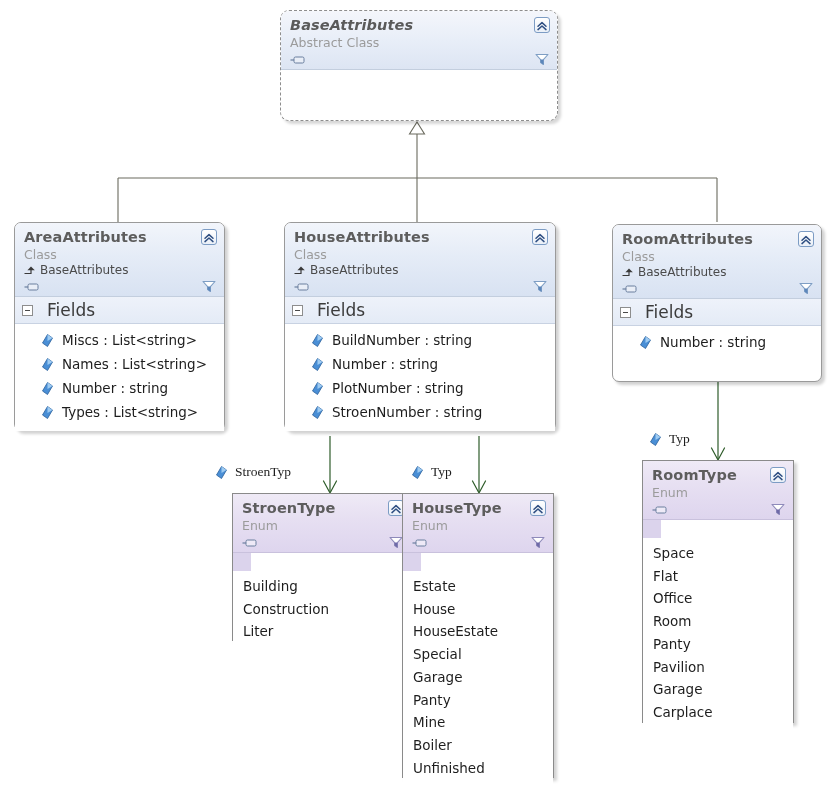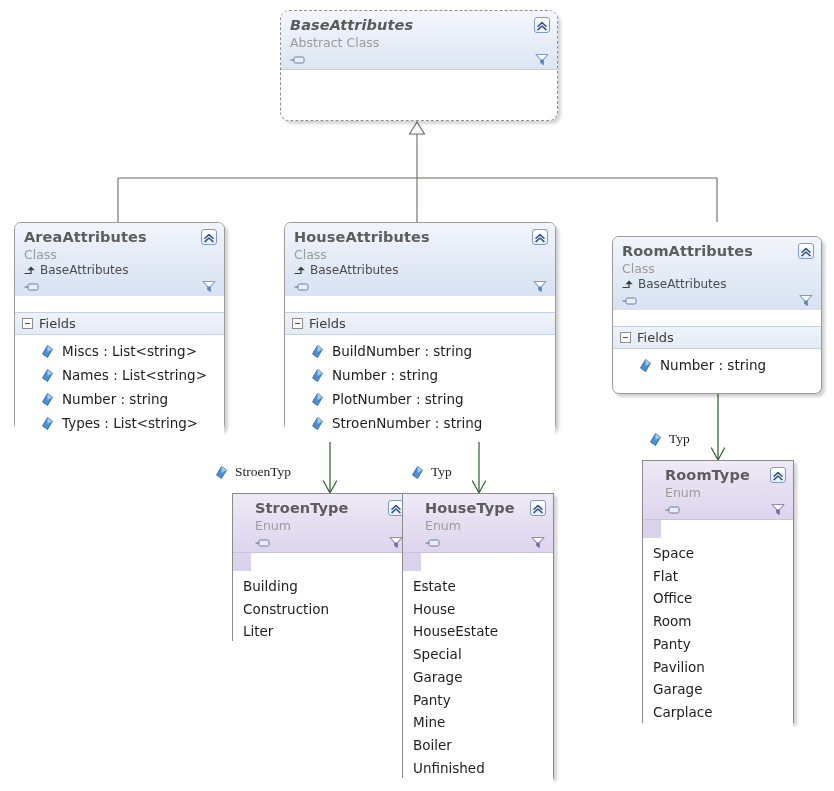--- a/index.html
+++ b/index.html
@@ -62,21 +62,21 @@
     padding: 6px 8px 2px 9px;
     border-radius: 6px 6px 0 0;
   }
   .abstract-shape .hdr {
     background: linear-gradient(to bottom, #f4f6fb 0%, #e8eef8 50%, #dde5f3 100%);
     border-radius: 8px 8px 0 0;
   }
   .enum-shape .hdr {
     background: linear-gradient(to bottom, #efeaf6 0%, #e7e0f2 40%, #ded5ee 100%);
     border-radius: 0;
-    padding: 6px 8px 2px 22px;
+    padding: 6px 8px 2px 9px;
   }
 
   .shape-title {
     font-size: 14.5px;
     font-weight: bold;
     color: #5d5d5d;
     line-height: 17px;
     letter-spacing: 0.1px;
   }
   .abstract-shape .shape-title {
@@ -125,28 +125,27 @@
     border: 1px solid #7c9cc4;
     border-radius: 3px;
     background: linear-gradient(to bottom,#ffffff 0%,#eaf0f8 100%);
     box-sizing: border-box;
   }
 
   
   .compartment-hdr {
     display: flex;
     align-items: center;
-    gap: 6px;
+    gap: 14px;
     background: linear-gradient(to bottom,#eef2fa 0%,#e4ebf6 100%);
     border-top: 1px solid #c3cede;
     border-bottom: 1px solid #c8d2e2;
     padding: 3px 8px 3px 7px;
-    font-size: 13px;
+    font-size: 17px;
     color: #3b3b3b;
-    margin-top: 16px;
   }
   .expander {
     width: 11px; height: 11px;
     border: 1px solid #8d8d8d;
     background: #ffffff;
     position: relative;
     box-sizing: border-box;
     flex: 0 0 auto;
   }
   .expander::before {
@@ -425,21 +424,21 @@
           <svg width="11" height="13" viewBox="0 0 11 13">
             <polygon points="5.5,0.5 10.5,4 5.5,12.5 0.5,9" fill="#4a8fd6" stroke="#2b5f99" stroke-width="0.8"></polygon>
             <polygon points="5.5,0.5 10.5,4 5.5,7" fill="#9ecbf2"></polygon>
           </svg>
         </span>
         <span>StroenNumber : string</span>
       </div>
     </div>
   </div>
 
-  <div class="shape class-shape" style="left:612px; top:236px; width:210px; height:158px;">
+  <div class="shape class-shape" style="left:612px; top:224px; width:210px; height:158px;">
     <div class="hdr">
       <div class="shape-title">RoomAttributes</div>
       <div class="shape-kind">Class</div>
       <div class="shape-base">
         <span class="base-arrow icon">
           <svg width="12" height="11" viewBox="0 0 12 11">
             <path d="M0.5,7.5 L7,7.5 L7,3" stroke="#3a3a3a" stroke-width="1.2" fill="none"></path>
             <polygon points="7,0.5 10.8,4.2 3.4,4.2" fill="#3a3a3a"></polygon>
           </svg>
         </span>

